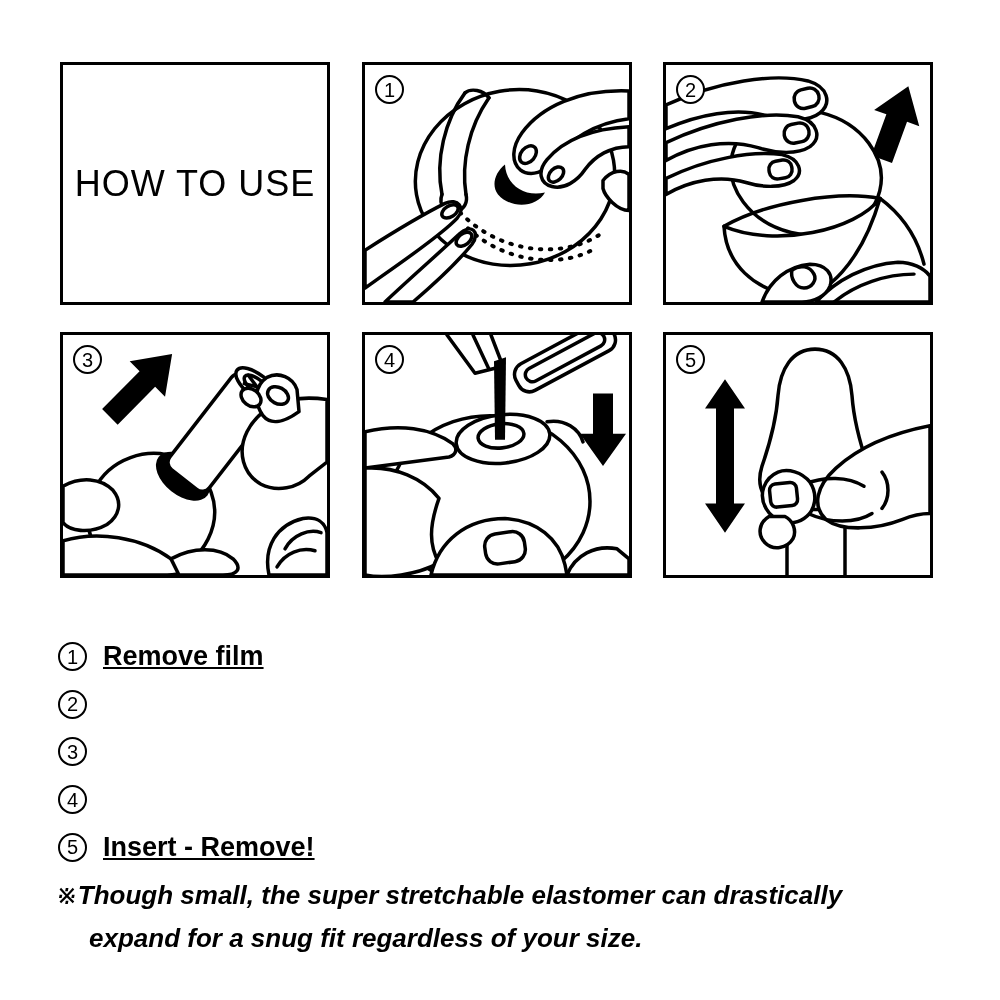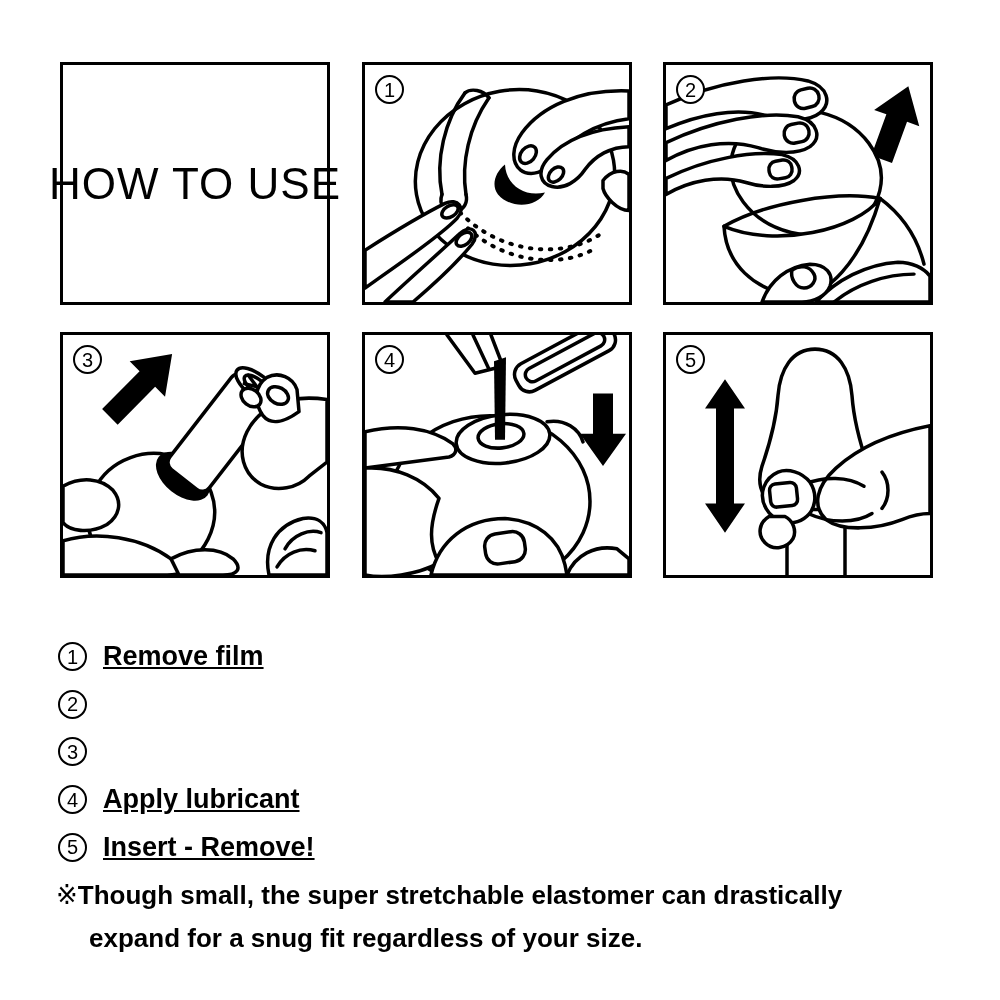--- a/index.html
+++ b/index.html
@@ -10,33 +10,33 @@
   .panel{
     position:absolute;border:3px solid #000;background:#fff;box-sizing:border-box;
   }
   .panel svg{position:absolute;left:0;top:0;width:100%;height:100%;display:block;}
   #p-title{left:60px;top:62px;width:270px;height:243px;display:flex;align-items:center;justify-content:center;}
   #p1{left:362px;top:62px;width:270px;height:243px;}
   #p2{left:663px;top:62px;width:270px;height:243px;}
   #p3{left:60px;top:332px;width:270px;height:246px;}
   #p4{left:362px;top:332px;width:270px;height:246px;}
   #p5{left:663px;top:332px;width:270px;height:246px;}
-  .sheet-title{font-size:44px;font-weight:400;letter-spacing:1px;white-space:nowrap;}
+  .sheet-title{font-size:36px;font-weight:400;letter-spacing:1px;white-space:nowrap;}
   .circ{
     width:29px;height:29px;border:2.2px solid #000;border-radius:50%;
     display:flex;align-items:center;justify-content:center;
     font-size:20px;font-weight:400;background:#fff;box-sizing:border-box;
     flex:0 0 auto;line-height:1;
   }
   .badge-tl{position:absolute;left:10px;top:10px;z-index:2;}
   .steps{position:absolute;left:58px;top:633px;}
   .step{display:flex;align-items:center;height:47.6px;gap:16px;}
   .step-label{font-size:27px;font-weight:700;white-space:nowrap;text-decoration:underline;}
   .note{position:absolute;left:56px;top:874px;font-size:26px;font-weight:700;line-height:43px;}
-  .note-line{white-space:nowrap;}
+  .note-line{white-space:nowrap;font-style:italic;}
   .note-indent{padding-left:33px;}
   .note-marker{font-weight:400;}
   
   .ln{fill:#fff;stroke:#000;stroke-width:3.5;stroke-linejoin:round;stroke-linecap:round;}
   .no{fill:none;stroke:#000;stroke-width:3.5;stroke-linejoin:round;stroke-linecap:round;}
   .blk{fill:#000;stroke:none;}
   .dots{fill:none;stroke:#000;stroke-width:4;stroke-dasharray:1.5 8.5;stroke-linecap:round;}
 </style>
 </head>
 <body>
@@ -170,21 +170,20 @@
       <span class="step-label">Remove film</span>
     </div>
     <div class="step">
       <span class="circ">2</span>
     </div>
     <div class="step">
       <span class="circ">3</span>
     </div>
     <div class="step">
       <span class="circ">4</span>
-      <span class="step-label">Apply lubricant</span>
     </div>
     <div class="step">
       <span class="circ">5</span>
       <span class="step-label">Insert - Remove!</span>
     </div>
   </div>
 
   <div class="note">
     <div class="note-line"><span class="note-marker">※</span><span>Though small, the super stretchable elastomer can drastically</span></div>
     <div class="note-line note-indent">expand for a snug fit regardless of your size.</div>

